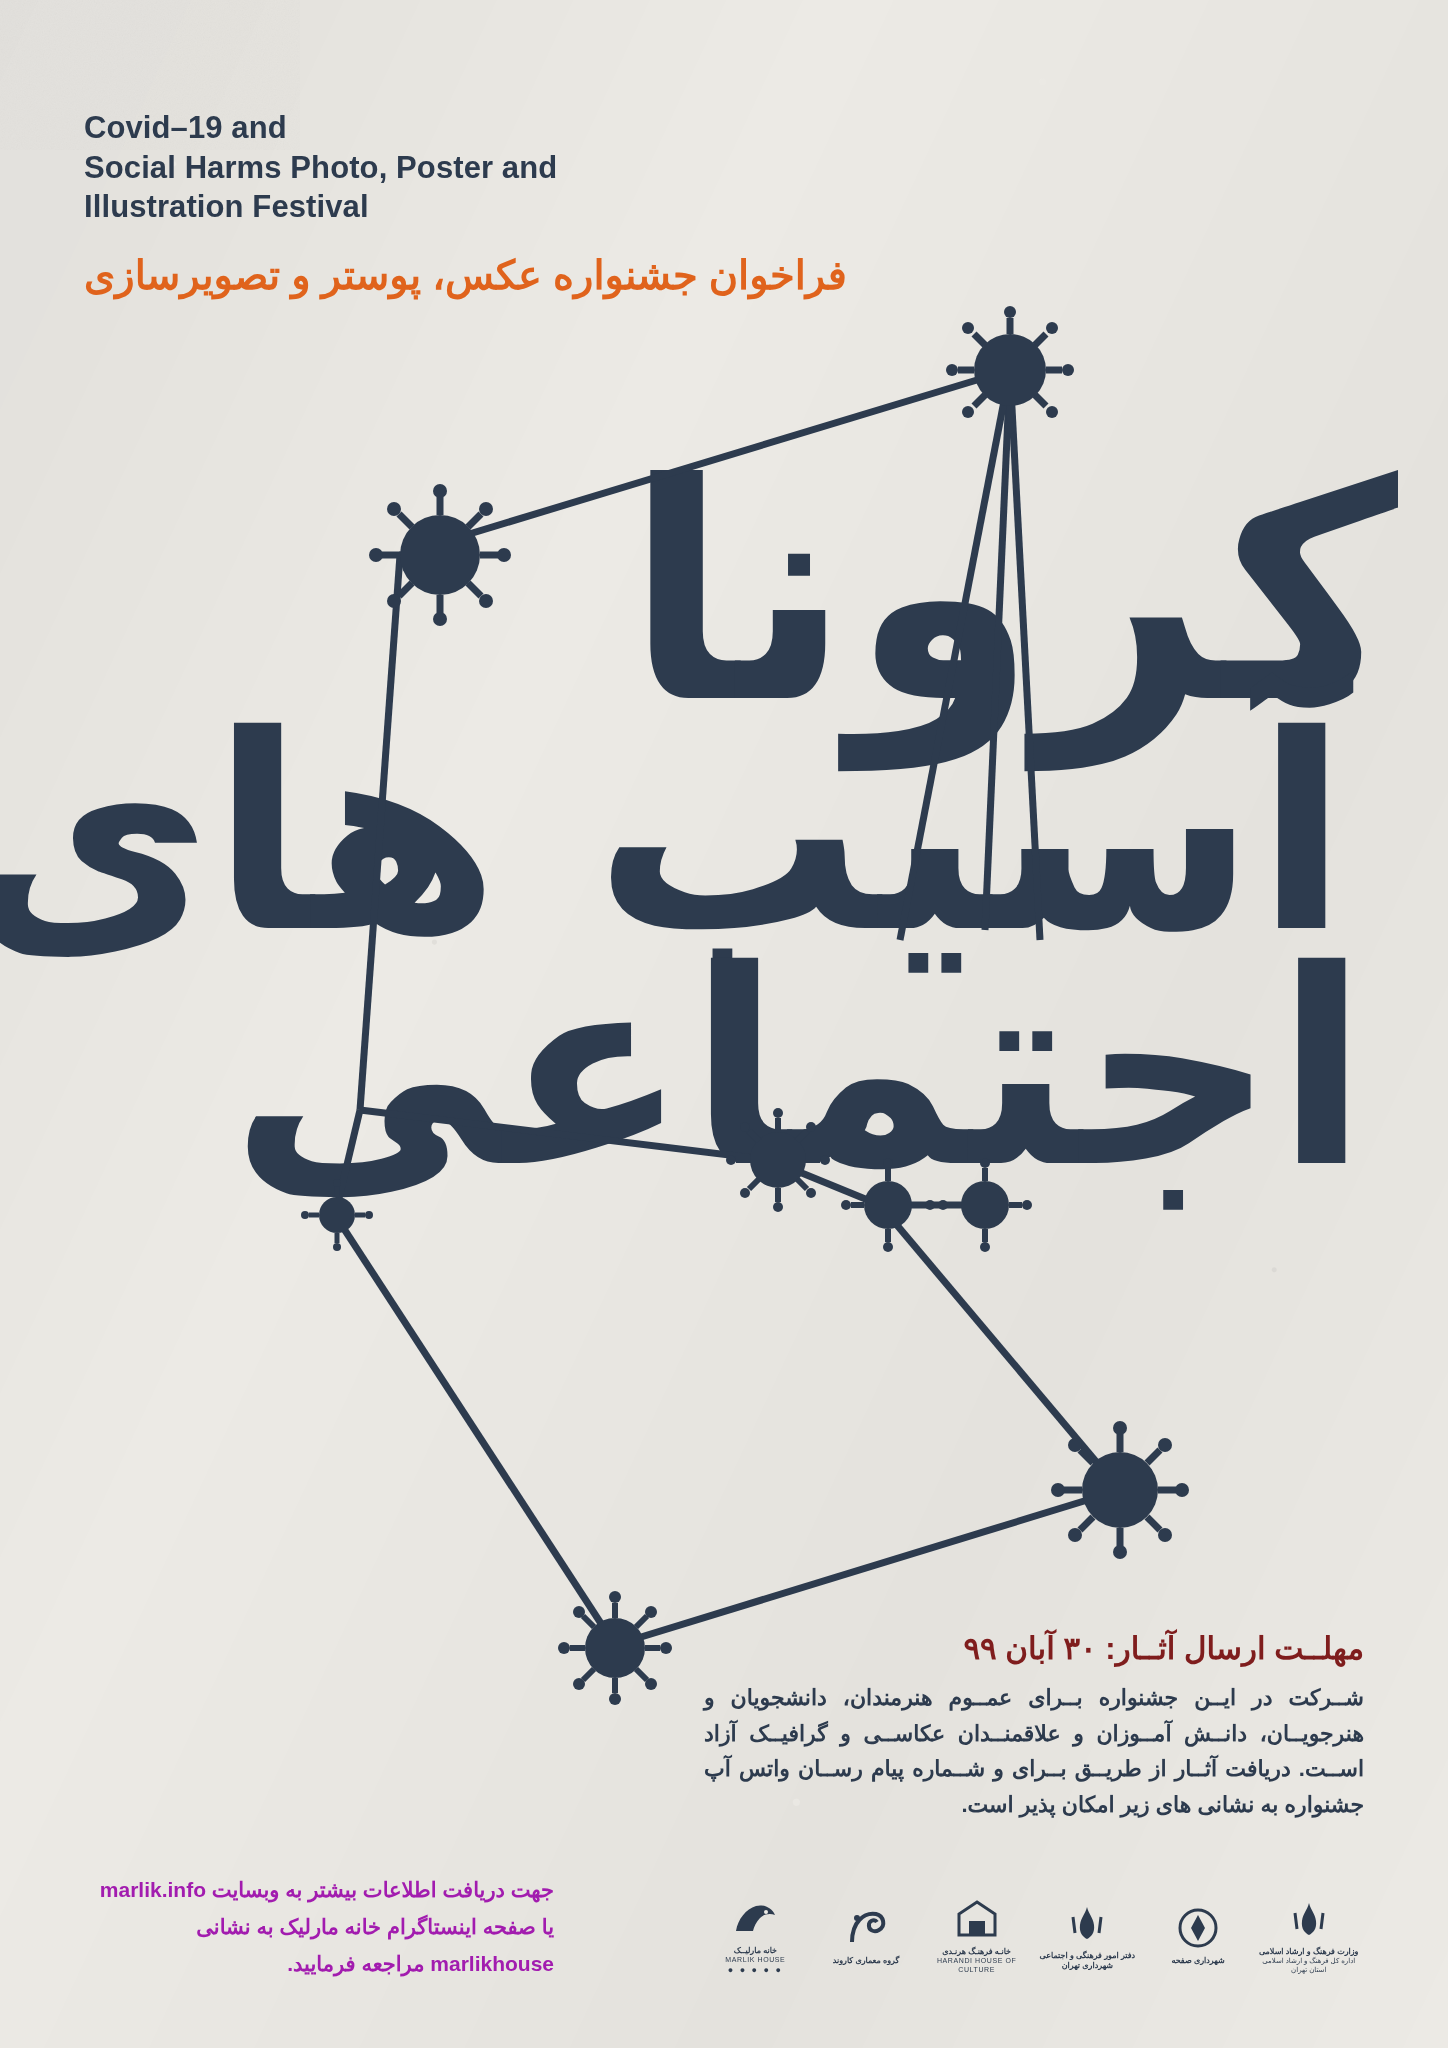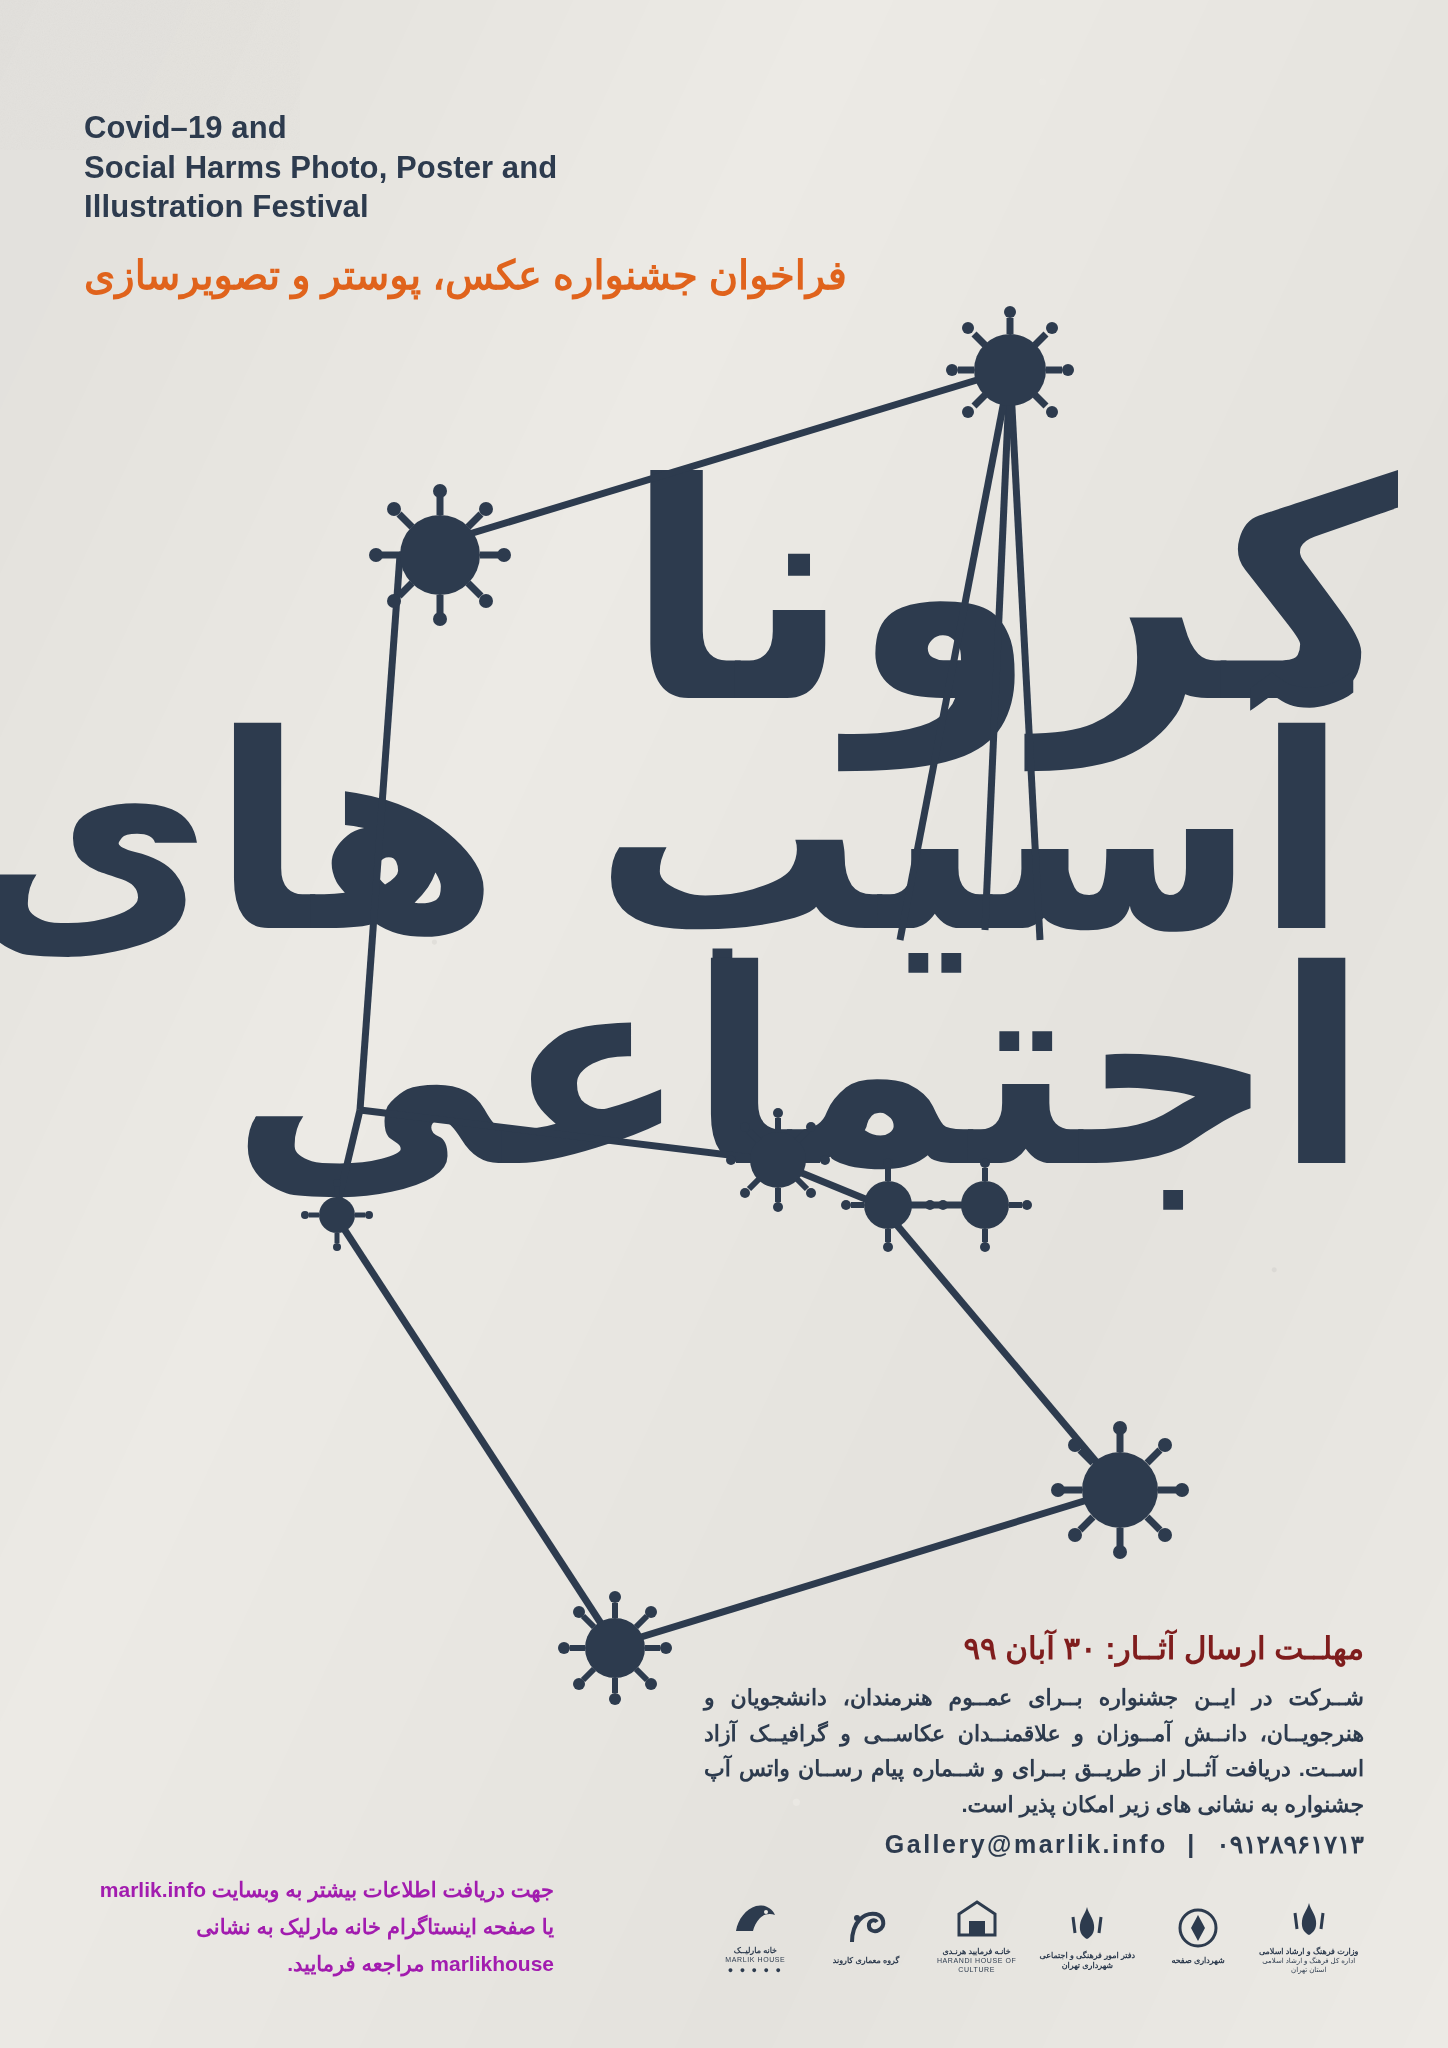--- a/index.html
+++ b/index.html
@@ -377,25 +377,20 @@
     <div>Illustration Festival</div>
   </div>
 
   <div class="fa-title">فراخوان جشنواره عکس، پوستر و تصویرسازی</div>
 
   <div class="deadline">
     <div class="dl-head">مهلــت ارسال آثــار: ۳۰ آبان ۹۹</div>
     <div class="dl-body">شــرکت در ایــن جشنواره بــرای عمــوم هنرمندان، دانشجویان و هنرجویــان، دانــش آمــوزان و علاقمنــدان عکاســی و گرافیــک آزاد اســت. دریافت آثــار از طریــق بــرای و شــماره پیام رســان واتس آپ جشنواره به نشانی های زیر امکان پذیر است.</div>
   </div>
 
-  <div class="contact">
-    <span>Gallery@marlik.info</span>
-    <span class="sep">|</span>
-    <span>۰۹۱۲۸۹۶۱۷۱۳</span>
-  </div>
 
   <div class="info">جهت دریافت اطلاعات بیشتر به وبسایت marlik.info یا صفحه اینستاگرام خانه مارلیک به نشانی marlikhouse مراجعه فرمایید.</div>
 
   <div class="logos">
 
     <div class="logo">
       <div class="mark">
         <svg width="46" height="34" viewBox="0 0 46 34">
             <path d="M4 30 C6 18 14 8 24 5 C32 3 40 7 43 14 C38 12 32 13 28 17 C24 21 22 26 21 30 Z" fill="#2d3b4e"></path>
             <circle cx="34" cy="11" r="2" fill="#eceae5"></circle>
@@ -416,21 +411,21 @@
       <div class="cap">گروه معماری کاروند</div>
     </div>
 
     <div class="logo">
       <div class="mark">
         <svg width="44" height="40" viewBox="0 0 44 40">
             <path d="M22 3 L40 15 L40 36 L4 36 L4 15 Z" fill="none" stroke="#2d3b4e" stroke-width="3"></path>
             <path d="M14 36 L14 22 L30 22 L30 36" fill="#2d3b4e"></path>
           </svg>
       </div>
-      <div class="cap">خانـه فرمایید هرنـدی</div>
+      <div class="cap">خانـه فرهنـگ هرنـدی</div>
       <div class="cap2">HARANDI HOUSE OF CULTURE</div>
     </div>
 
     <div class="logo">
       <div class="mark">
         <svg width="40" height="40" viewBox="0 0 40 40">
             <path d="M20 4 C22 12 26 14 27 22 C28 30 24 34 20 36 C16 34 12 30 13 22 C14 14 18 12 20 4 Z" fill="#2d3b4e"></path>
             <path d="M6 14 L8 30 M34 14 L32 30" stroke="#2d3b4e" stroke-width="3"></path>
           </svg>
       </div>

